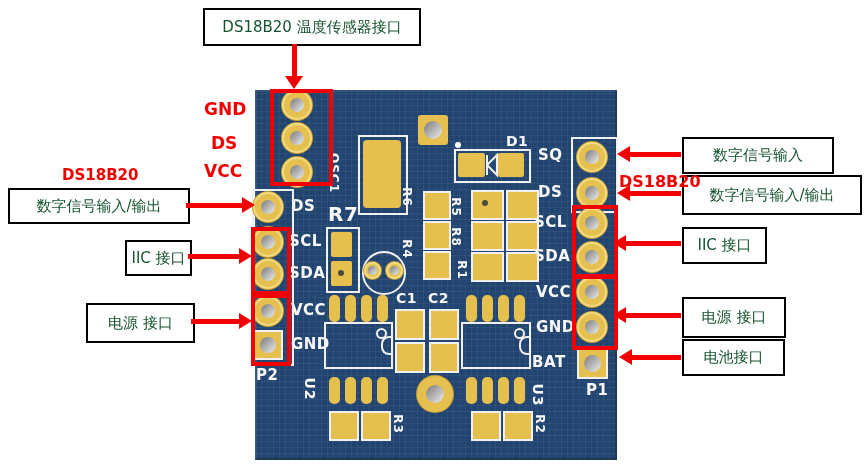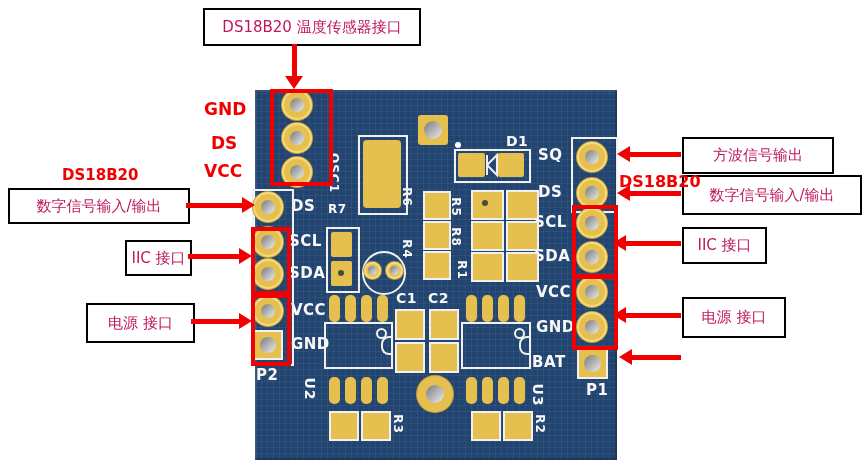--- a/index.html
+++ b/index.html
@@ -20,21 +20,21 @@
   .smd{position:absolute;background:#e5c04f;border-radius:2px;z-index:2;}
   .fpad{position:absolute;background:#e5c04f;border:2px solid #f0f0f0;z-index:2;}
   .frame{position:absolute;border:2px solid #f0f0f0;z-index:1;}
   .redbox{position:absolute;border:4px solid #f00000;z-index:4;}
   .dotw{position:absolute;width:6px;height:6px;border-radius:50%;background:#fff;z-index:3;}
   .dotd{position:absolute;width:6px;height:6px;border-radius:50%;background:#4a4a3a;z-index:3;}
   .stub{position:absolute;width:11px;height:27px;background:#e5c04f;border-radius:5px;z-index:2;}
   .notch{position:absolute;width:9px;height:15px;border:2px solid #f0f0f0;border-right:none;border-radius:8px 0 0 8px;z-index:2;}
   .pinmark{position:absolute;width:7px;height:7px;border:2px solid #f0f0f0;border-radius:50%;z-index:2;}
   
-  .co{position:absolute;background:#fff;border:2px solid #000;display:flex;align-items:center;justify-content:center;font-size:15px;color:#be185d;white-space:nowrap;z-index:6;}
+  .co{position:absolute;background:#fff;border:2px solid #000;display:flex;align-items:center;justify-content:center;font-size:15px;color:#14532d;white-space:nowrap;z-index:6;}
   .rt{position:absolute;color:#f00000;font-size:15px;font-weight:600;white-space:nowrap;z-index:7;}
   .shaft{position:absolute;background:#f00000;z-index:6;}
   .head-right{position:absolute;width:0;height:0;border-top:8px solid transparent;border-bottom:8px solid transparent;border-left:13px solid #f00000;z-index:6;}
   .head-left{position:absolute;width:0;height:0;border-top:8px solid transparent;border-bottom:8px solid transparent;border-right:13px solid #f00000;z-index:6;}
   .head-down{position:absolute;width:0;height:0;border-left:9px solid transparent;border-right:9px solid transparent;border-top:13px solid #f00000;z-index:6;}
 </style>
 </head>
 <body>
 
 <div class="stage">
@@ -64,21 +64,21 @@
     <div class="frame" style="left:103px;top:45px;width:46px;height:76px;"></div>
     <div class="smd" style="left:108px;top:50px;width:38px;height:68px;border-radius:4px;"></div>
     <div class="frame" style="left:107px;top:161px;width:40px;height:40px;border-radius:50%;"></div>
     <div class="pad" style="left:109px;top:172px;width:17px;height:17px;">
         <span class="hole" style="inset:4px;"></span>
       </div>
     <div class="pad" style="left:131px;top:172px;width:17px;height:17px;">
         <span class="hole" style="inset:4px;"></span>
       </div>
 
-    <div class="pl" style="left:73px;top:112px;font-size:12px;">R7</div>
+    <div class="pl" style="left:73px;top:112px;font-size:20px;">R7</div>
     <div class="frame" style="left:71px;top:137px;width:30px;height:62px;"></div>
     <div class="smd" style="left:76px;top:142px;width:21px;height:25px;"></div>
     <div class="smd" style="left:76px;top:171px;width:21px;height:25px;"></div>
     <div class="dotd" style="left:83px;top:180px;"></div>
 
     <div class="rl" style="left:144px;top:93px;width:16px;height:28px;">
         <span>R6</span>
       </div>
     <div class="rl" style="left:144px;top:145px;width:16px;height:28px;">
         <span>R4</span>
@@ -233,33 +233,34 @@
   <div class="head-right" style="left:242px;top:197px;"></div>
 
   <div class="co" style="left:125px;top:240px;width:63px;height:32px;">IIC 接口</div>
   <div class="shaft" style="left:188px;top:254px;width:52px;height:5px;"></div>
   <div class="head-right" style="left:239px;top:248px;"></div>
 
   <div class="co" style="left:86px;top:303px;width:105px;height:36px;">电源 接口</div>
   <div class="shaft" style="left:191px;top:319px;width:49px;height:5px;"></div>
   <div class="head-right" style="left:239px;top:313px;"></div>
 
-  <div class="co" style="left:682px;top:137px;width:148px;height:33px;">方波信号输出</div>
+  <div class="co" style="left:682px;top:137px;width:148px;height:33px;">数字信号输入</div>
   <div class="shaft" style="left:630px;top:152px;width:51px;height:5px;"></div>
   <div class="head-left" style="left:617px;top:146px;"></div>
 
   <div class="rt" style="left:619px;top:172px;font-size:16px;">DS18B20</div>
   <div class="co" style="left:682px;top:175px;width:176px;height:36px;">数字信号输入/输出</div>
   <div class="shaft" style="left:630px;top:191px;width:51px;height:5px;"></div>
   <div class="head-left" style="left:617px;top:185px;"></div>
 
   <div class="co" style="left:682px;top:227px;width:81px;height:33px;">IIC 接口</div>
   <div class="shaft" style="left:626px;top:241px;width:55px;height:5px;"></div>
   <div class="head-left" style="left:613px;top:235px;"></div>
 
   <div class="co" style="left:682px;top:297px;width:100px;height:37px;">电源 接口</div>
   <div class="shaft" style="left:626px;top:313px;width:55px;height:5px;"></div>
   <div class="head-left" style="left:613px;top:307px;"></div>
 
+  <div class="co" style="left:682px;top:339px;width:99px;height:33px;">电池接口</div>
   <div class="shaft" style="left:632px;top:355px;width:49px;height:5px;"></div>
   <div class="head-left" style="left:619px;top:349px;"></div>
 
 </div>
 
 </body></html>

